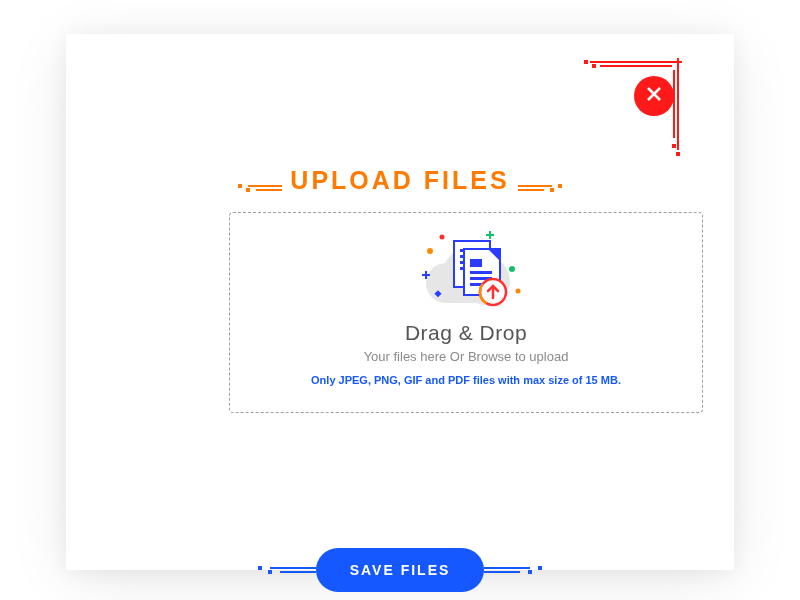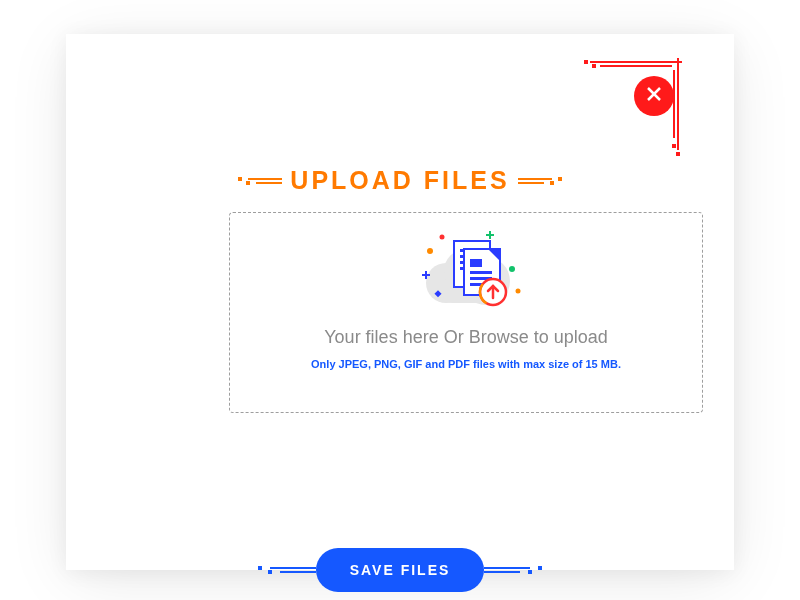--- a/index.html
+++ b/index.html
@@ -17,37 +17,37 @@
   }
   .close-btn {
     position:absolute; top:42px; right:60px; width:40px; height:40px;
     background:#ff1a1a; border-radius:50%; display:flex; align-items:center; justify-content:center;
     cursor:pointer; z-index:5;
   }
   .close-btn svg{ width:16px; height:16px; stroke:#fff; stroke-width:2.5; }
 
   .title-wrap{
     position:absolute; top:132px; left:0; width:100%;
-    display:flex; align-items:center; justify-content:center; gap:8px;
+    display:flex; align-items:flex-end; justify-content:center; gap:8px;
   }
   .title{
     font-size:25px; font-weight:700; letter-spacing:3px;
     color:#ff7a00;
   }
   .title-orn svg{ display:block; }
 
   .dropzone{
     position:absolute; top:178px; left:163px; width:474px; height:201px;
     border:1.5px dashed #9e9e9e; border-radius:4px;
     display:flex; flex-direction:column; align-items:center; justify-content:flex-start;
     padding-top:10px; cursor:pointer;
   }
   .illus{ width:160px; height:100px; position:relative; }
   .dz-h{ font-size:21px; color:#555; font-weight:400; letter-spacing:.5px; margin-top:-2px;}
-  .dz-sub{ font-size:18px; color:#8a8a8a; margin-top:4px;}
+  .dz-sub{ font-size:13px; color:#8a8a8a; margin-top:4px;}
   .dz-hint{ font-size:11px; color:#1558ff; font-weight:600; margin-top:10px;}
 
   .save-wrap{
     position:absolute; bottom:-22px; left:0; width:100%;
     display:flex; align-items:center; justify-content:center; gap:0;
   }
   .save-btn{
     background:#1558ff; color:#fff; border:none; border-radius:999px;
     padding:14px 34px; font-size:14px; font-weight:700; letter-spacing:2px;
     cursor:pointer; font-family:inherit;
@@ -154,20 +154,21 @@
             <line x1="100" y1="12" x2="108" y2="12"></line>
           </g>
         <g stroke="#2a3cff" stroke-width="2">
             <line x1="40" y1="48" x2="40" y2="56"></line>
             <line x1="36" y1="52" x2="44" y2="52"></line>
           </g>
         <circle cx="56" cy="14" r="2.5" fill="#ff3030"></circle>
         <circle cx="132" cy="68" r="2.5" fill="#ff8a00"></circle>
       </svg>
     </div>
+    <div class="dz-h">Drag &amp; Drop</div>
     <div class="dz-sub">Your files here Or Browse to upload</div>
     <div class="dz-hint">Only JPEG, PNG, GIF and PDF files with max size of 15 MB.</div>
   </div>
 
   <div class="save-wrap">
     <span class="save-orn">
       <svg width="58" height="14">
         <g stroke="#1558ff" stroke-width="2">
             <line x1="12" y1="5" x2="58" y2="5"></line>
             <line x1="22" y1="9" x2="58" y2="9"></line>

